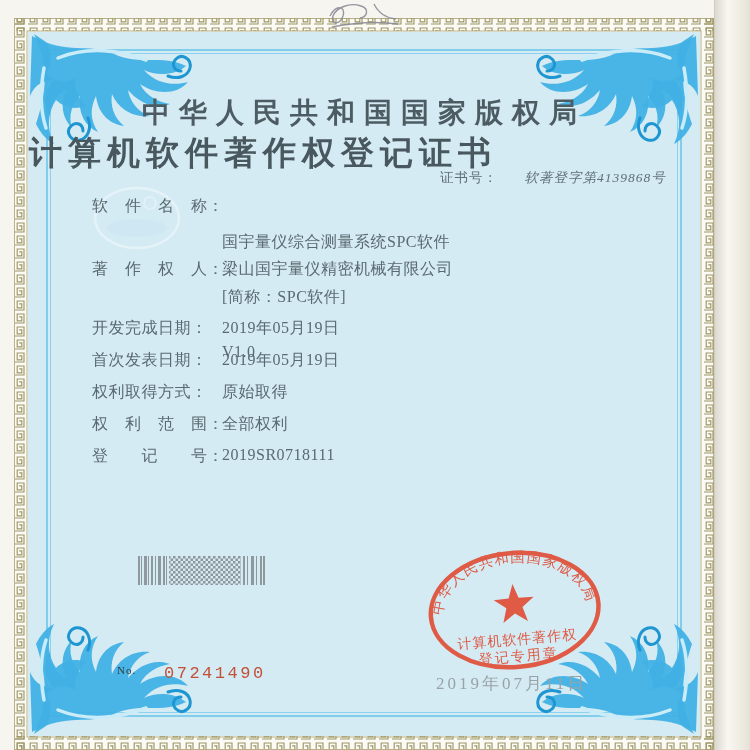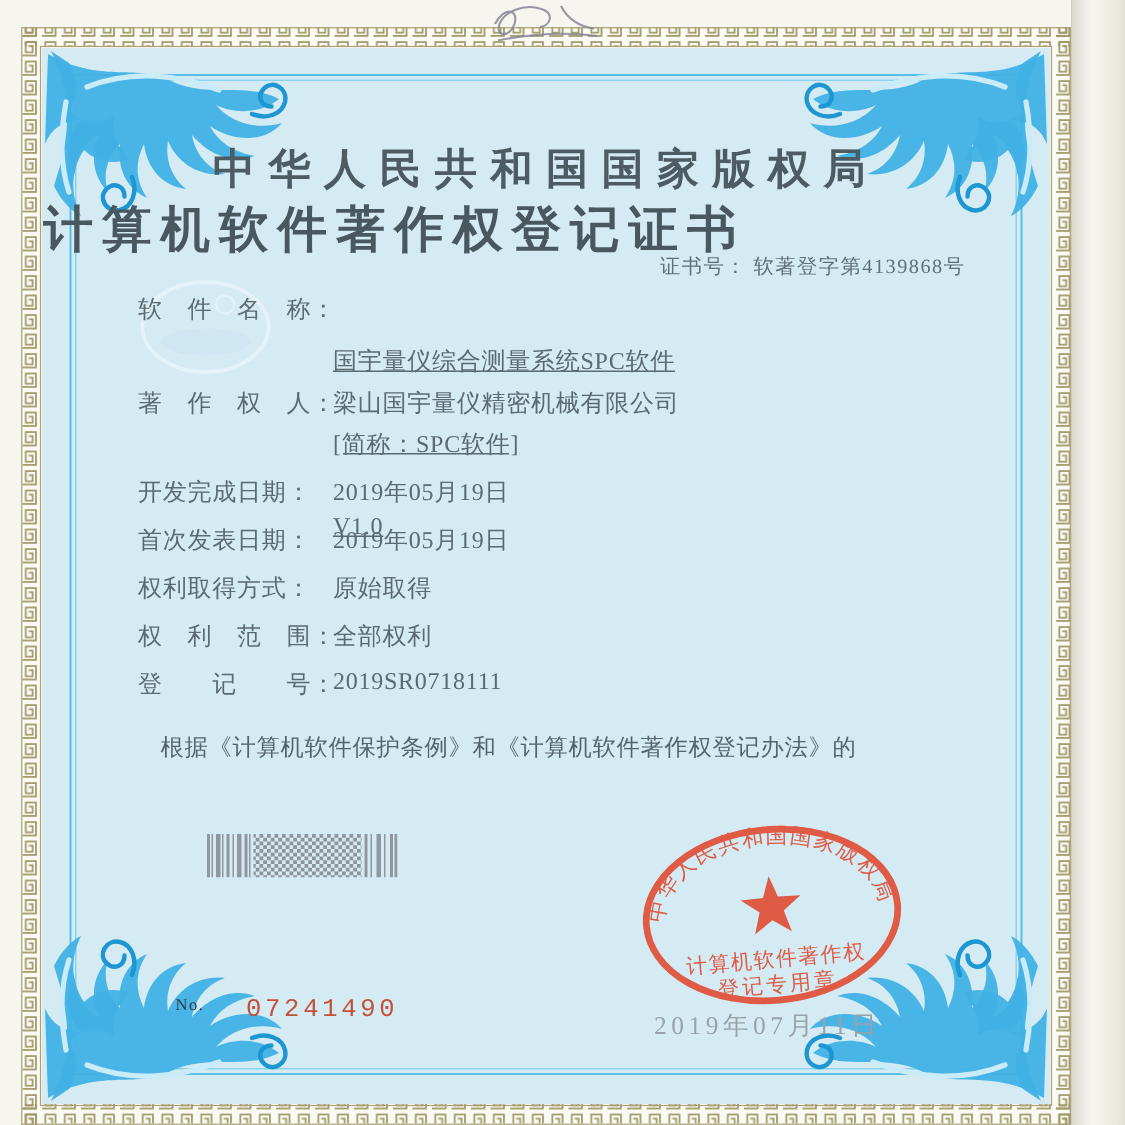--- a/index.html
+++ b/index.html
@@ -16,26 +16,26 @@
     left:29px;top:94px;width:670px;text-align:center;
     font-size:28px;font-weight:600;letter-spacing:9px;color:#4d5c63;
   }
   .cert-title{
     left:29px;top:131px;width:670px;text-align:left;
     font-size:33px;font-weight:700;letter-spacing:6px;color:#49585f;
   }
   .cert-no{
     left:440px;top:169px;font-size:13.5px;letter-spacing:1px;color:#5f6f76;
   }
-  .cert-no .val{margin-left:0;}
+  .cert-no .val{margin-left:22px;font-style:italic;}
   
   .field-row{position:absolute;left:92px;width:600px;font-size:16px;color:#5a6a71;}
   .field-row .lbl{position:absolute;left:0;top:0;white-space:pre;letter-spacing:.5px;}
   .field-row .val{position:absolute;left:130px;top:0;white-space:pre;letter-spacing:.5px;}
-  .field-row .val div{line-height:19px;text-decoration:underline;}
+  .field-row .val div{line-height:19px;}
   .r0{top:196px;} .r1{top:259px;}
   .r2{top:318px;} .r3{top:350px;} .r4{top:382px;} .r5{top:414px;} .r6{top:446px;}
   
   .statement{
     left:76px;top:482px;width:578px;font-size:15.5px;line-height:33.5px;
     color:#53646b;letter-spacing:.5px;
   }
   .statement .l1{display:block;text-indent:2em;}
   .statement .l2{display:block;}
   
@@ -138,21 +138,20 @@
   <div class="field-row r5">
     <span class="lbl">权　利　范　围：</span>
     <span class="val">全部权利</span>
   </div>
   <div class="field-row r6">
     <span class="lbl">登　　记　　号：</span>
     <span class="val">2019SR0718111</span>
   </div>
 
   <div class="abs statement">
-    <span class="l1">根据《计算机软件保护条例》和《计算机软件著作权登记办法》的</span>
   </div>
 
   <svg class="abs barcode" width="127" height="29" viewBox="0 0 127 29">
     <defs>
       <pattern id="bcn" width="5" height="5" patternUnits="userSpaceOnUse">
         <rect width="2.5" height="2.5" fill="#8a9196"></rect>
         <rect x="2.5" y="2.5" width="2.5" height="2.5" fill="#8a9196"></rect>
       </pattern>
     </defs>
     <g fill="#8a9196" opacity="0.92">

